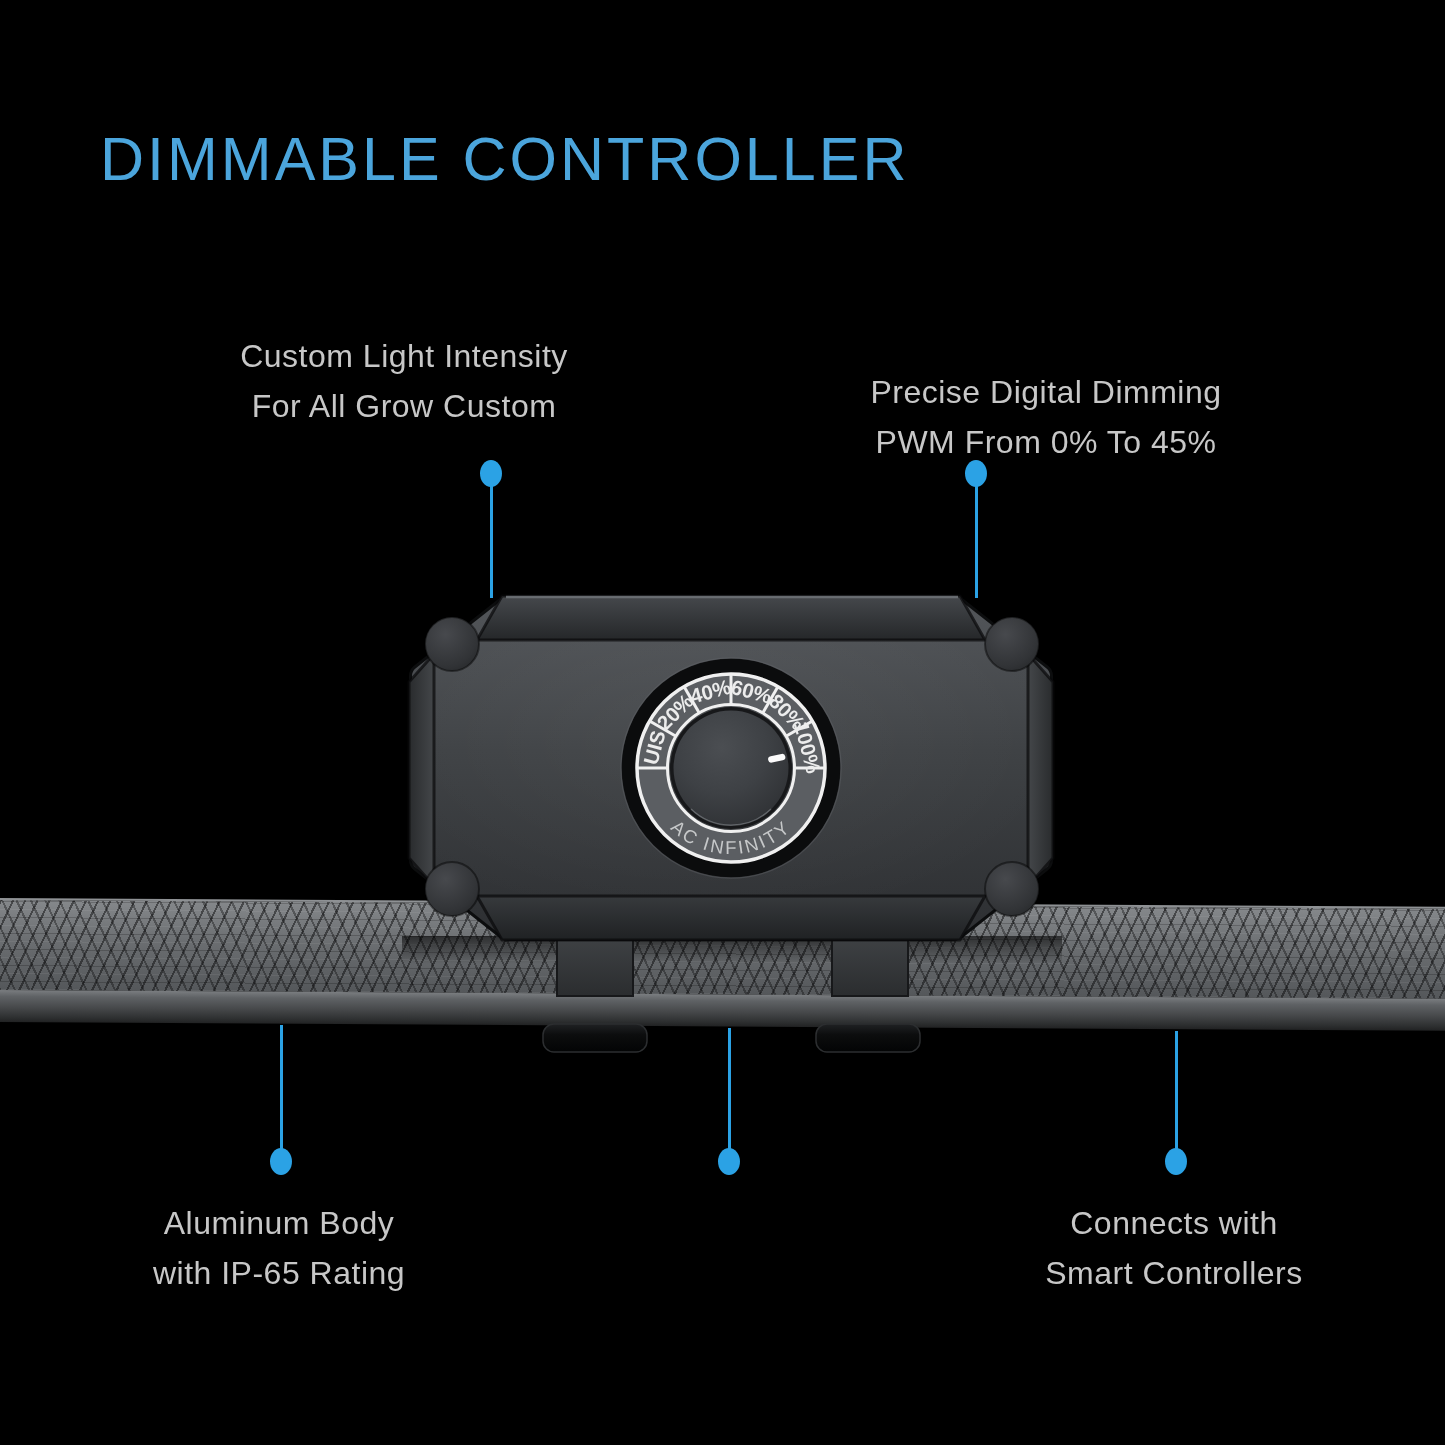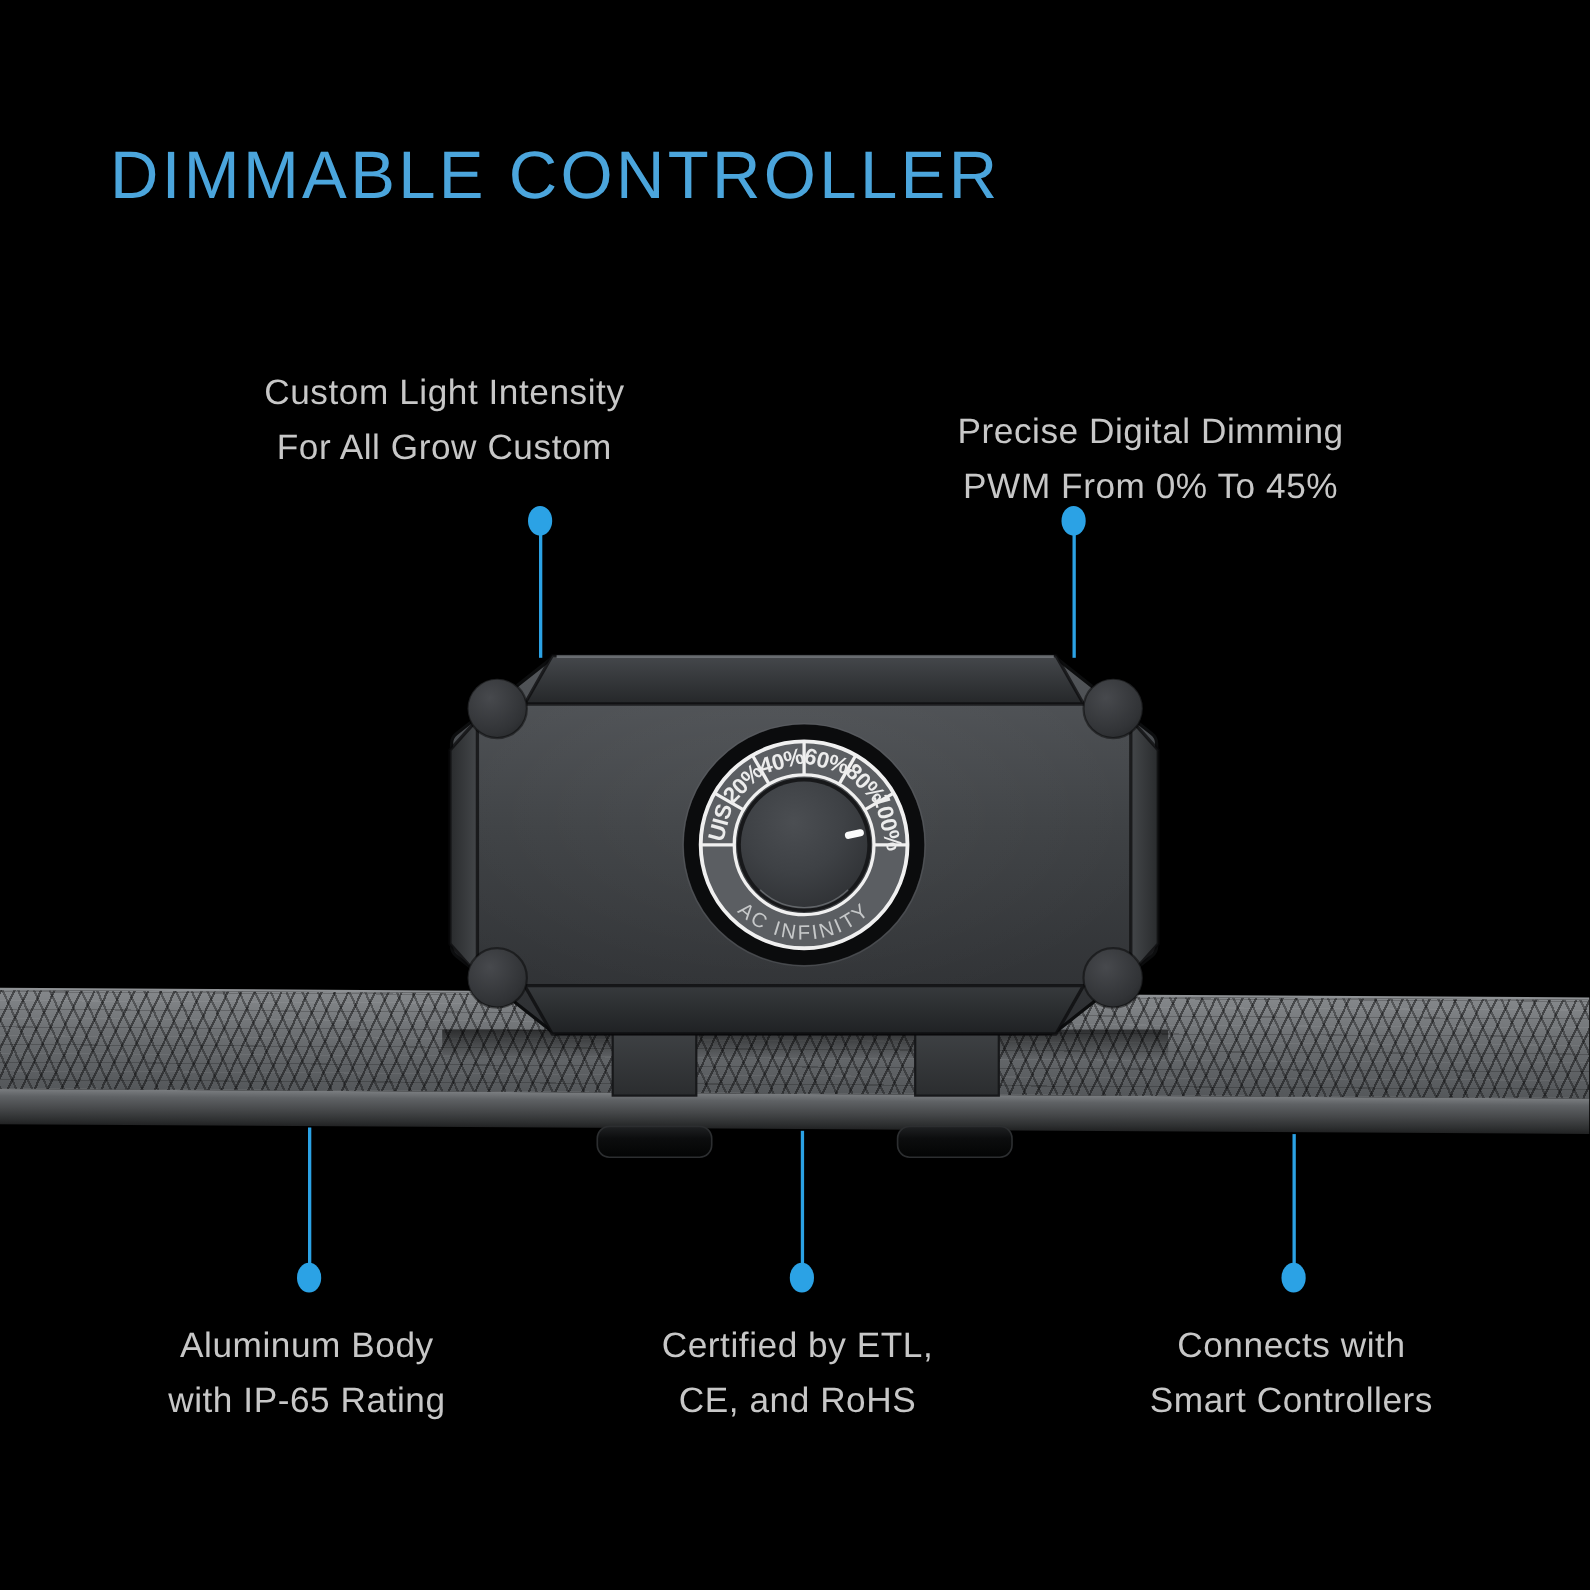--- a/index.html
+++ b/index.html
@@ -217,22 +217,18 @@
   <div class="callout-dot" style="left:480px; top:460px;"></div>
   <div class="callout-dot" style="left:965px; top:460px;"></div>
   <div class="callout-dot" style="left:270px; top:1148px;"></div>
   <div class="callout-dot" style="left:718px; top:1148px;"></div>
   <div class="callout-dot" style="left:1165px; top:1148px;"></div>
 
   <div class="caption" style="left:-21px; top:1198px;">
     <div>Aluminum Body</div>
     <div>with IP-65 Rating</div>
   </div>
-  <div class="caption" style="left:425px; top:1198px;">
-    <div>Certified by ETL,</div>
-    <div>CE, and RoHS</div>
-  </div>
   <div class="caption" style="left:874px; top:1198px;">
     <div>Connects with</div>
     <div>Smart Controllers</div>
   </div>
 
 </div>
 
 </body></html>

